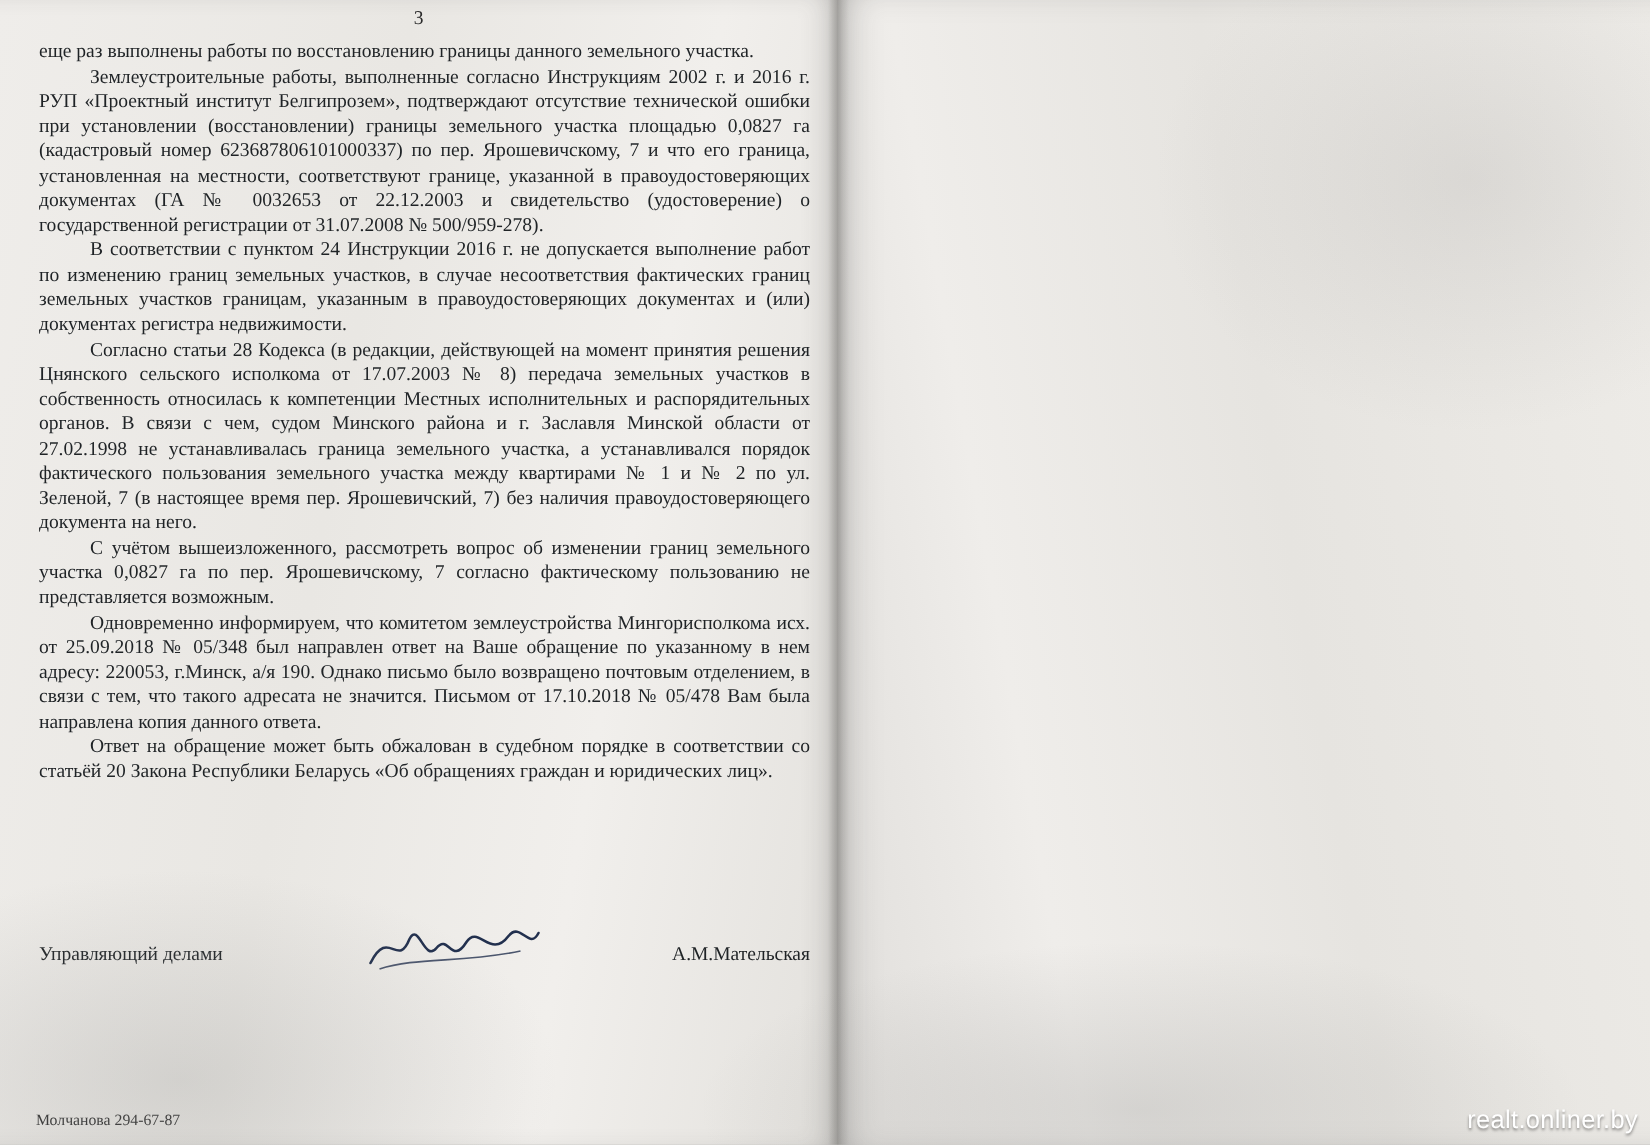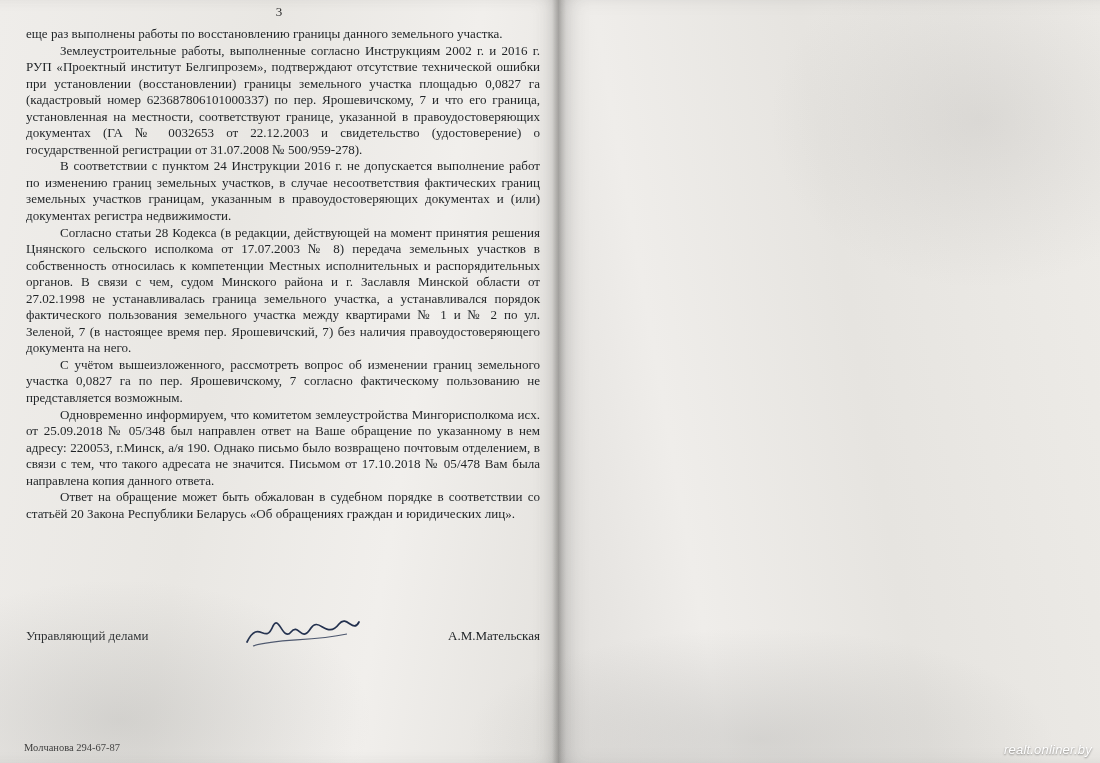--- a/index.html
+++ b/index.html
@@ -111,26 +111,25 @@
     position: absolute;
     width: 120px;
     height: 40px;
     color: #22304e;
   }
   .sig-left { left: 243px; top: 612px; }
   .watermark {
     position: absolute;
     right: 8px;
     bottom: 6px;
-    font-size: 13px;
+    font-size: 17px;
     color: #ffffff;
     font-family: "Liberation Sans", sans-serif;
     text-shadow: 0 1px 2px rgba(0,0,0,0.45);
     letter-spacing: .2px;
-    font-style: italic;
   }
 </style>
 </head>
 <body>
 
 <div class="scan">
 
   <div class="sheet sheet-left">
     <div class="page-num">3</div>
 

